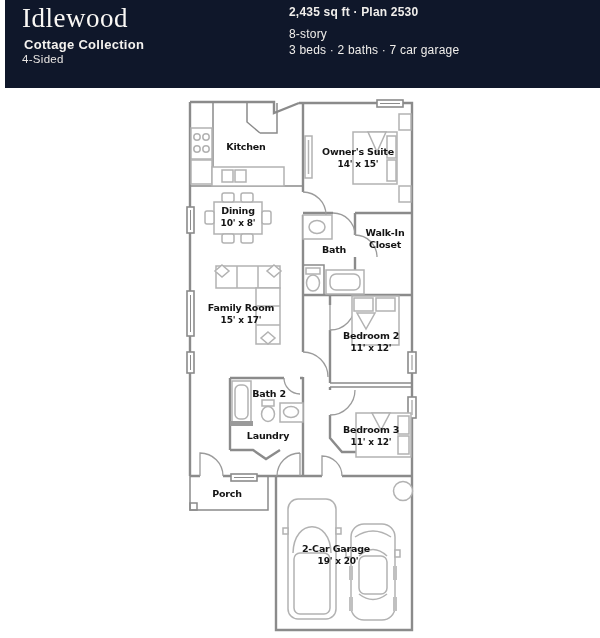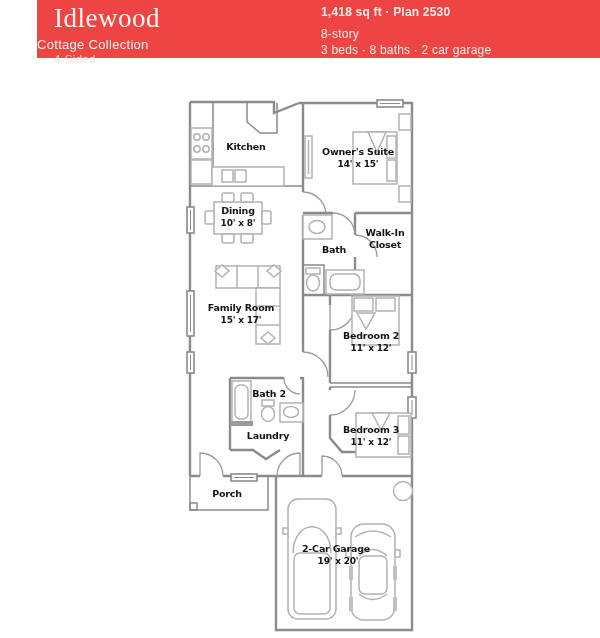--- a/index.html
+++ b/index.html
@@ -2,29 +2,29 @@
 <html><head>
 <meta charset="utf-8">
 <style>
   html,body{margin:0;padding:0;}
   body{
     width:600px;height:638px;overflow:hidden;background:#ffffff;
     font-family:"Liberation Sans", sans-serif;position:relative;
   }
   
   .hdr{
-    position:absolute;left:5px;top:0;right:0;height:58px;
-    background:#ef4444;color:#f4f2ef;margin-left:32px;
+    position:absolute;left:5px;top:0;right:0;height:88px;
+    background:#0f172a;color:#f4f2ef;
   }
   .hdr .title{
     position:absolute;left:17px;top:3px;
     font-family:"Liberation Serif", serif;font-size:27px;font-weight:500;
     letter-spacing:.5px;color:#faf8f5;
   }
-  .hdr .collection{position:absolute;left:0;top:37px;font-size:13px;font-weight:400;letter-spacing:.3px;}
+  .hdr .collection{position:absolute;left:19px;top:37px;font-size:13px;font-weight:700;letter-spacing:.3px;}
   .hdr .sided{position:absolute;left:17px;top:53px;font-size:11.5px;letter-spacing:.3px;color:#e9e6e3;}
   .hdr .specs{position:absolute;left:284px;top:0;font-size:12px;letter-spacing:.2px;color:#f0eeeb;}
   .hdr .specs .l1{position:absolute;left:0;top:5px;white-space:nowrap;font-weight:600;}
   .hdr .specs .l2{position:absolute;left:0;top:27px;white-space:nowrap;}
   .hdr .specs .l3{position:absolute;left:0;top:43px;white-space:nowrap;}
   
   svg{position:absolute;left:0;top:0;}
   .walls path, .walls line, .walls rect{stroke:#8b8b8b;stroke-width:2.4;fill:none;}
   .walls .thin{stroke-width:1.5;}
   .doors path{stroke:#9b9b9b;stroke-width:1.3;fill:none;}
@@ -43,23 +43,23 @@
   .labels text.dim{font-size:9px;}
 </style>
 </head>
 <body>
 
 <div class="hdr">
   <div class="title">Idlewood</div>
   <div class="collection">Cottage Collection</div>
   <div class="sided">4-Sided</div>
   <div class="specs">
-    <div class="l1">1,418 sq ft · Plan 2530</div>
+    <div class="l1">2,435 sq ft · Plan 2530</div>
     <div class="l2">8-story</div>
-    <div class="l3">3 beds · 8 baths · 2 car garage</div>
+    <div class="l3">3 beds · 2 baths · 7 car garage</div>
   </div>
 </div>
 
 <svg width="600" height="638" viewBox="0 0 600 638">
 
   <g class="walls">
 
     <path d="M190,102 L274,102 L274,113 L299,103"></path>
     <path d="M299,103 L412,103 L412,476"></path>
     <path d="M190,102 L190,476"></path>

